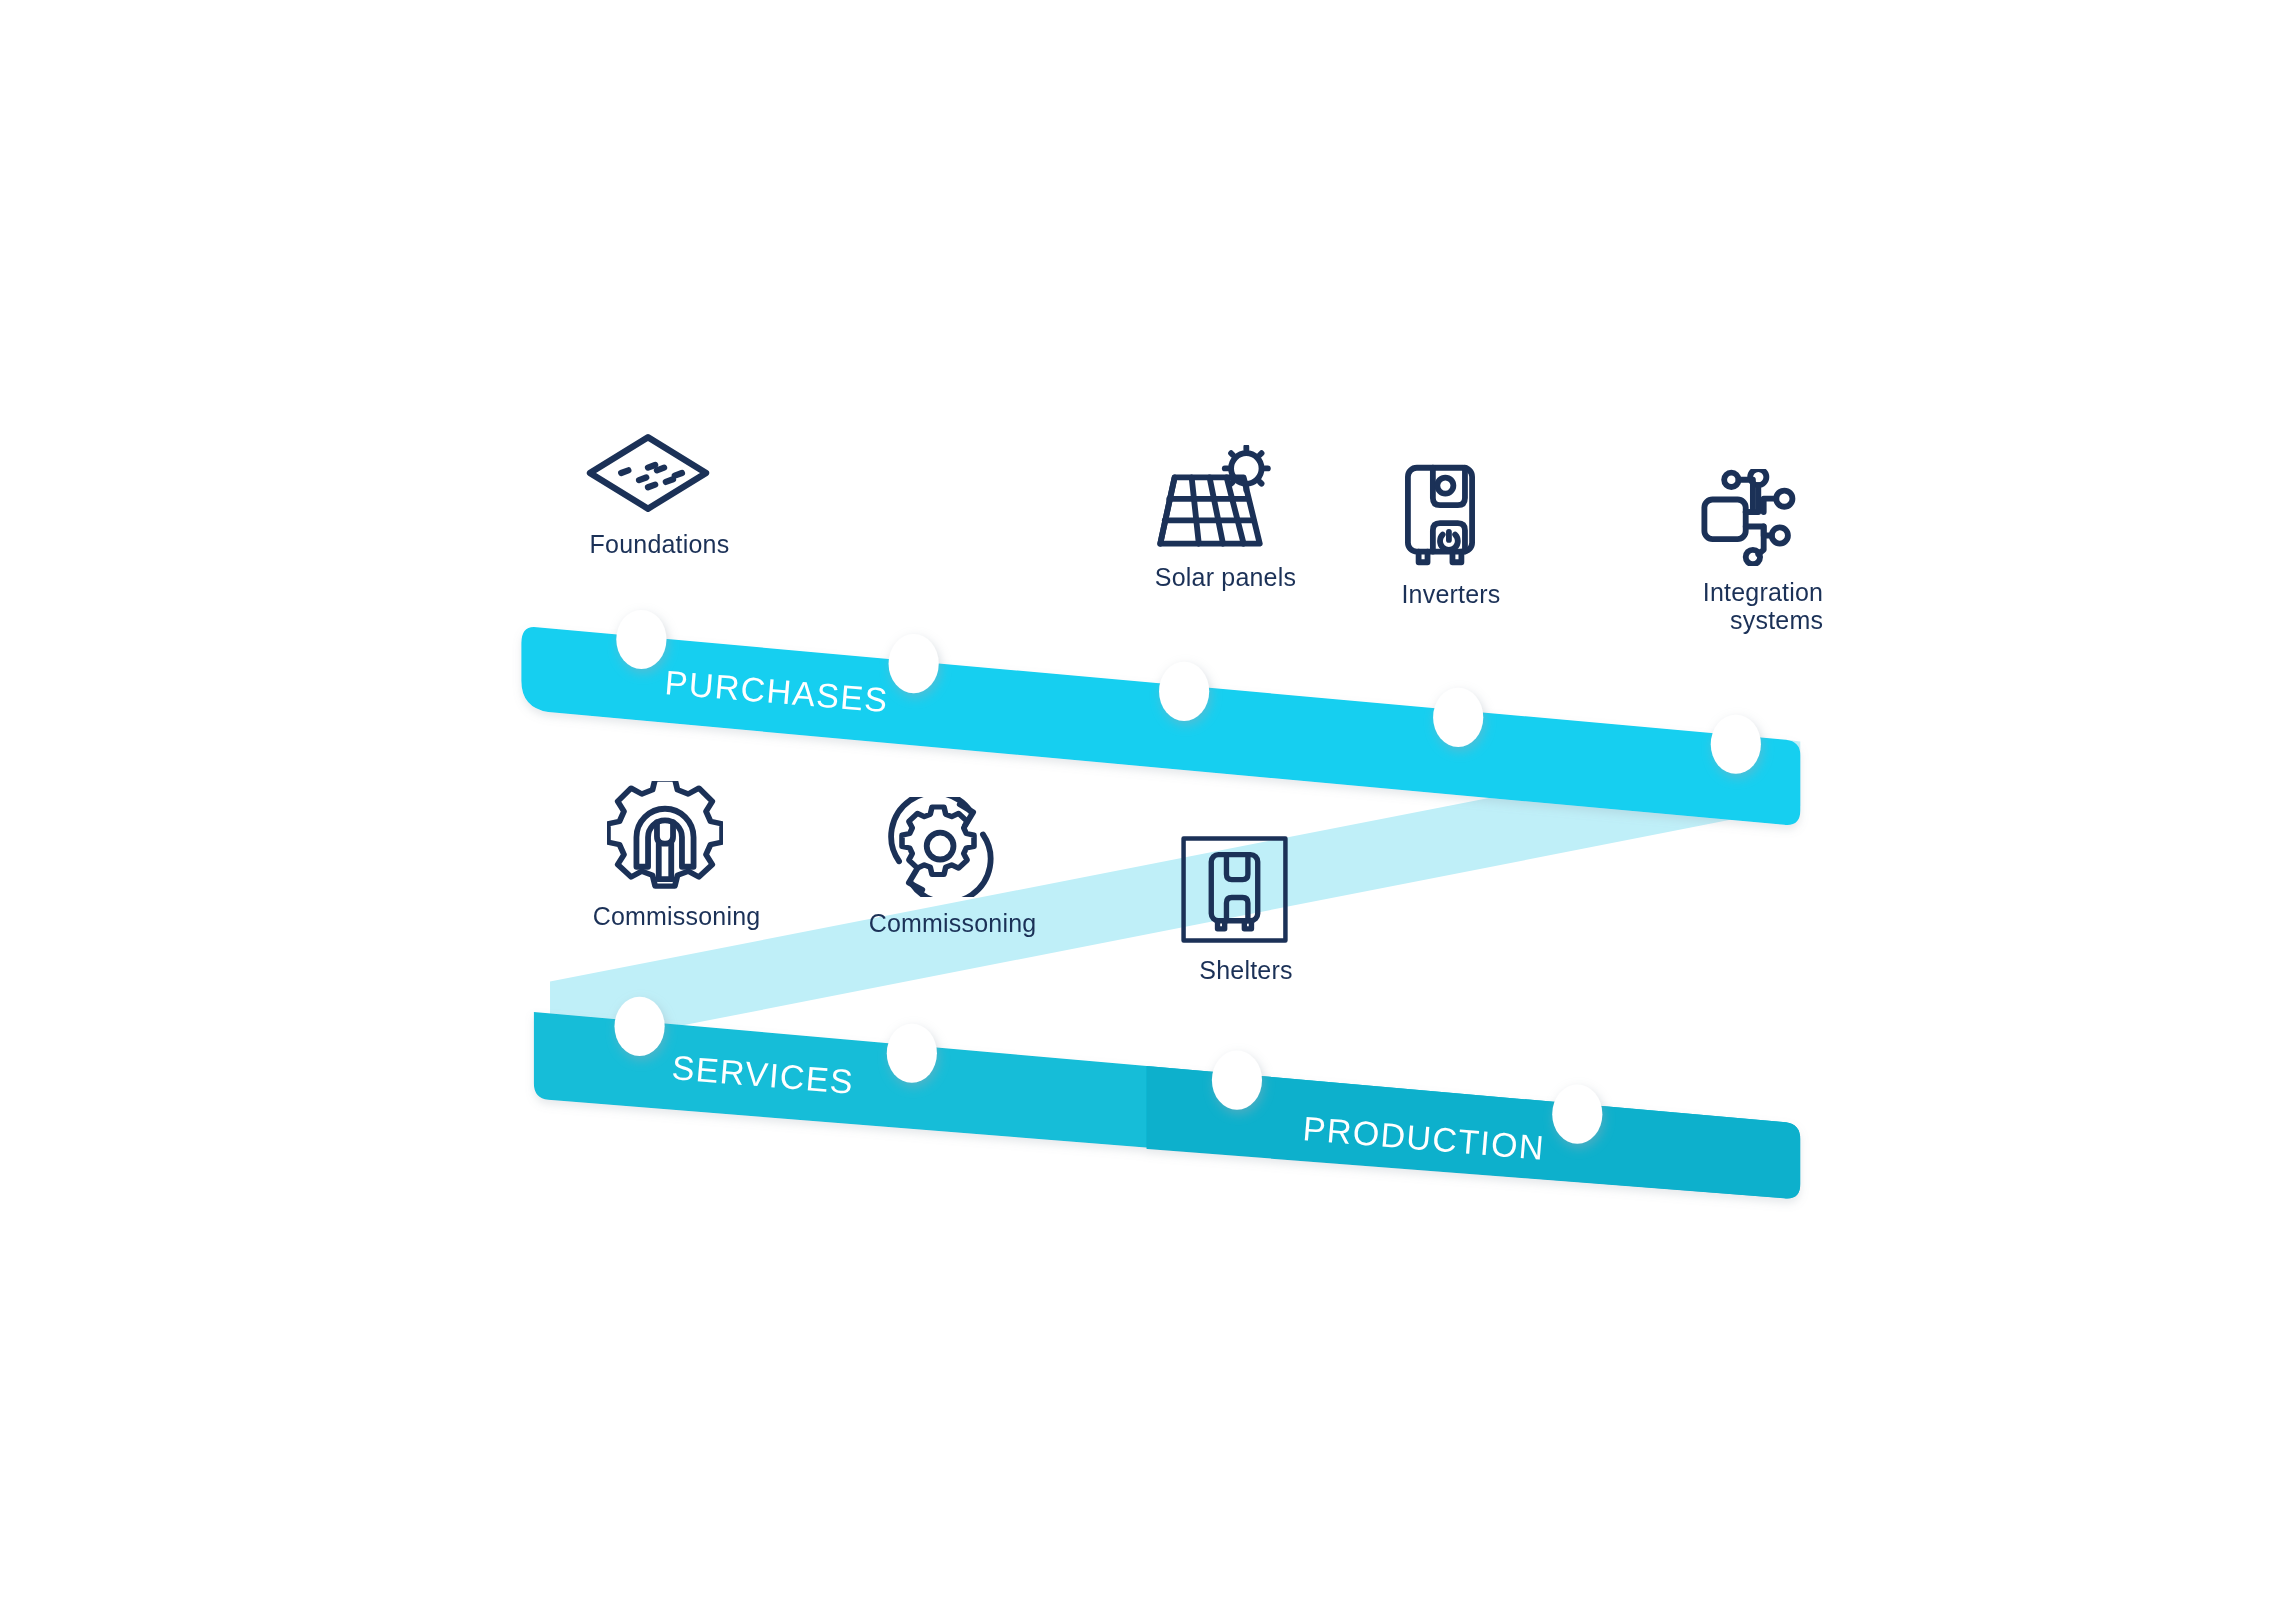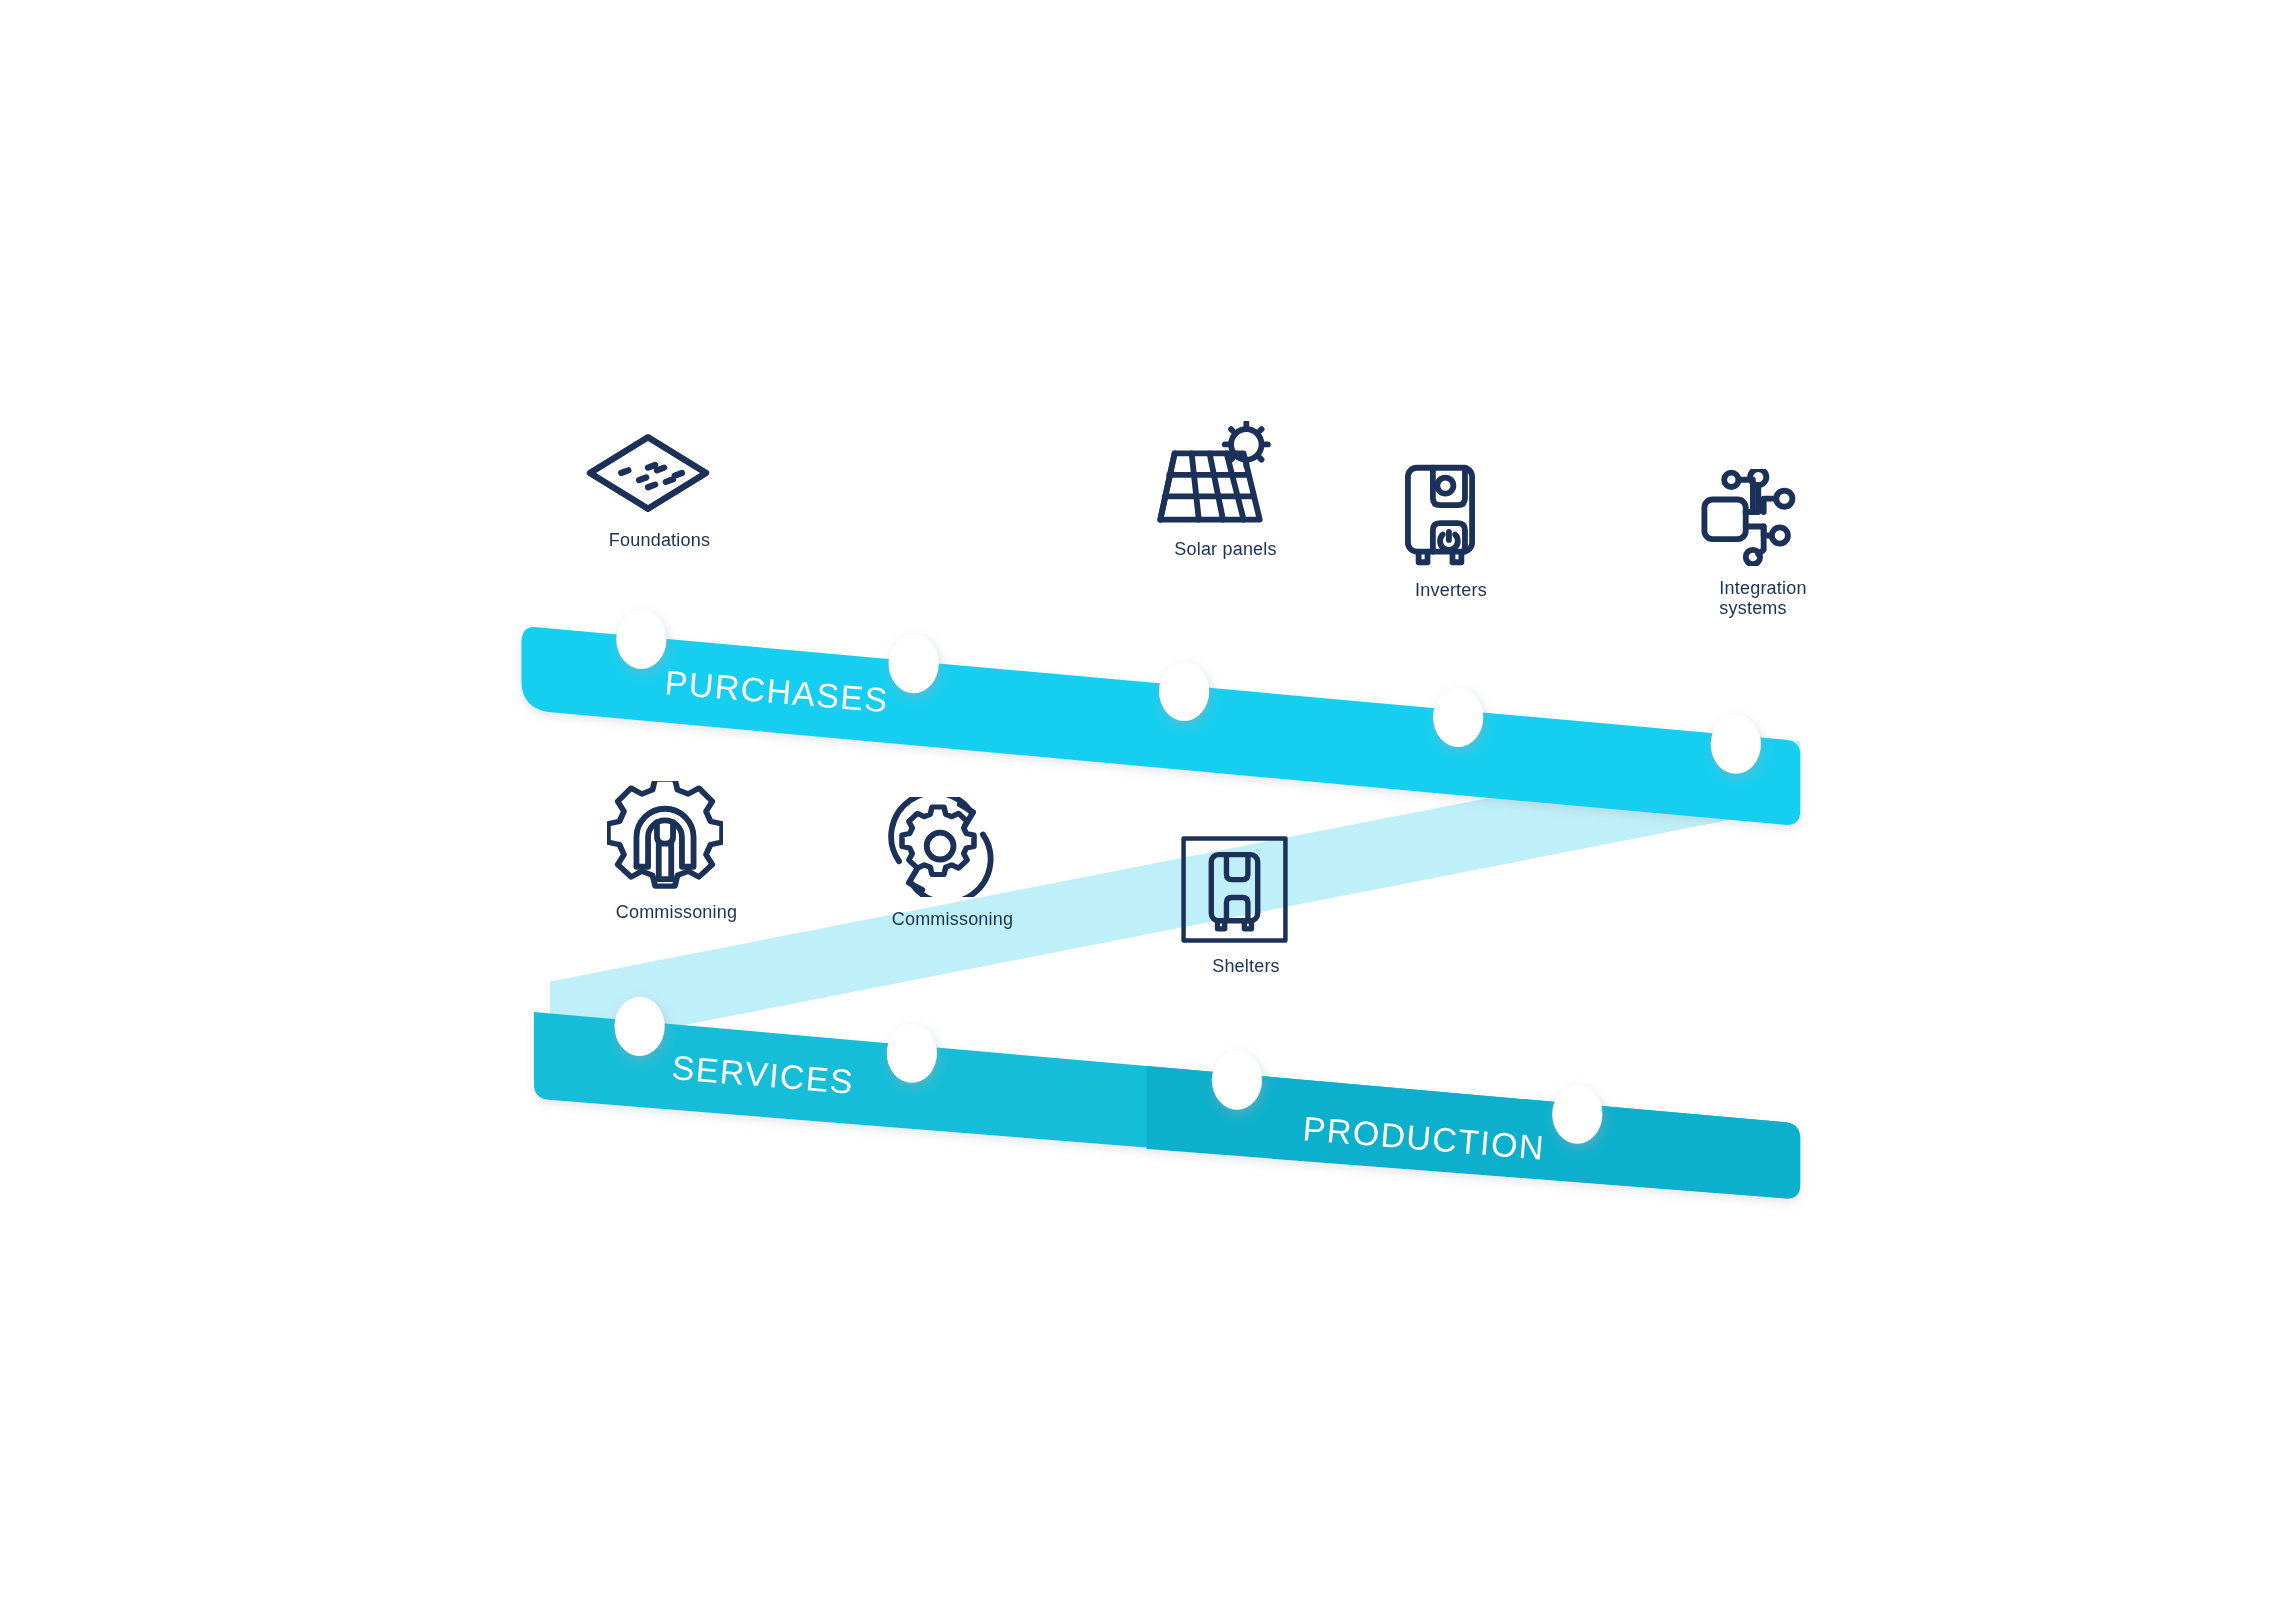--- a/index.html
+++ b/index.html
@@ -29,23 +29,23 @@
     display: flex;
     flex-direction: column;
     align-items: center;
   }
   .icon-glyph {
     display: block;
   }
   .icon-label {
     margin-top: 9px;
     color: #1B3157;
-    font-size: 18px;
+    font-size: 25px;
     line-height: 1.13;
-    text-align: left;
+    text-align: right;
     white-space: pre-line;
     letter-spacing: 0.2px;
     margin-left: 23px;
   }
   .band-label {
     position: absolute;
     color: #ffffff;
     font-size: 34px;
     letter-spacing: 1.4px;
     white-space: nowrap;
@@ -142,21 +142,21 @@
           <line x1="75" y1="44" x2="83" y2="41"></line>
           <line x1="75" y1="66" x2="83" y2="63"></line>
           <line x1="95" y1="60" x2="103" y2="57"></line>
         </g>
       </svg>
     </span>
     <span class="icon-label">Foundations</span>
   </div>
 
 
-  <div class="icon-node" style="left:1111px; top:421px; width:206px;">
+  <div class="icon-node" style="left:1111px; top:445px; width:206px;">
     <span class="icon-glyph">
       <svg width="121" height="106" viewBox="0 0 135 118">
         <g fill="none" stroke="#1B3157" stroke-width="6.5" stroke-linejoin="round" stroke-linecap="round">
           <path d="M23 36 L100 36 L118 110 L7 110 Z"></path>
           <path d="M23 36 L7 110"></path>
           <path d="M42 36 L50 110"></path>
           <path d="M62 36 L77 110"></path>
           <path d="M81 36 L100 110"></path>
           <path d="M17 60 L105 60"></path>
           <path d="M12 84 L111 84"></path>

